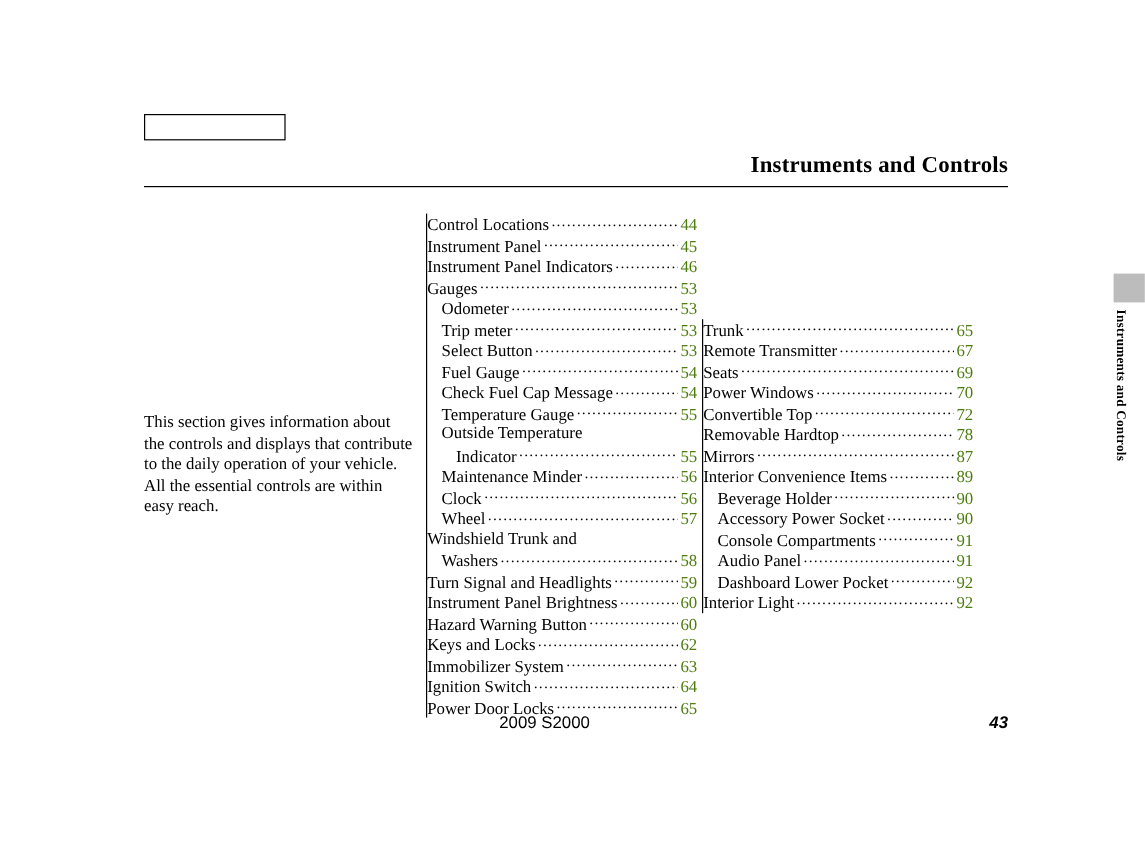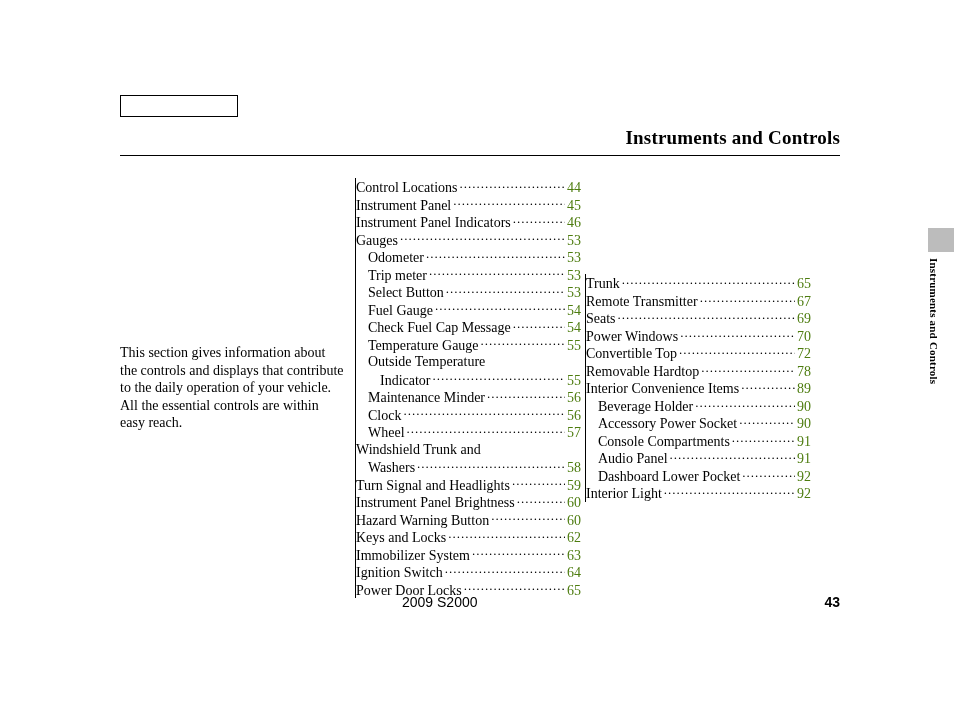--- a/index.html
+++ b/index.html
@@ -91,29 +91,30 @@
     position: absolute;
     top: 594px;
     left: 120px;
     width: 720px;
     display: flex;
     align-items: baseline;
     font-size: 14px;
   }
   .footer-model {
     position: absolute;
-    left: 282px;
+    left: 296px;
     font-family: Arial, Helvetica, sans-serif;
   }
   .footer-page {
     position: absolute;
     right: 0;
     font-weight: bold;
     font-family: Arial, Helvetica, sans-serif;
     font-size: 14px;
+    font-style: italic;
   }
   .side-tab {
     position: absolute;
     right: 0;
     top: 228px;
     width: 26px;
     height: 200px;
   }
   .side-tab-gray {
     width: 26px;
@@ -280,20 +281,25 @@
         </div>
         <div class="toc-entry">
           <span class="toc-label">Convertible Top</span>
           <span class="toc-dots"></span>
           <span class="toc-page">72</span>
         </div>
         <div class="toc-entry">
           <span class="toc-label">Removable Hardtop</span>
           <span class="toc-dots"></span>
           <span class="toc-page">78</span>
+        </div>
+        <div class="toc-entry">
+          <span class="toc-label">Mirrors</span>
+          <span class="toc-dots"></span>
+          <span class="toc-page">87</span>
         </div>
         <div class="toc-entry">
           <span class="toc-label">Interior Convenience Items</span>
           <span class="toc-dots"></span>
           <span class="toc-page">89</span>
         </div>
         <div class="toc-entry indent1">
           <span class="toc-label">Beverage Holder</span>
           <span class="toc-dots"></span>
           <span class="toc-page">90</span>

